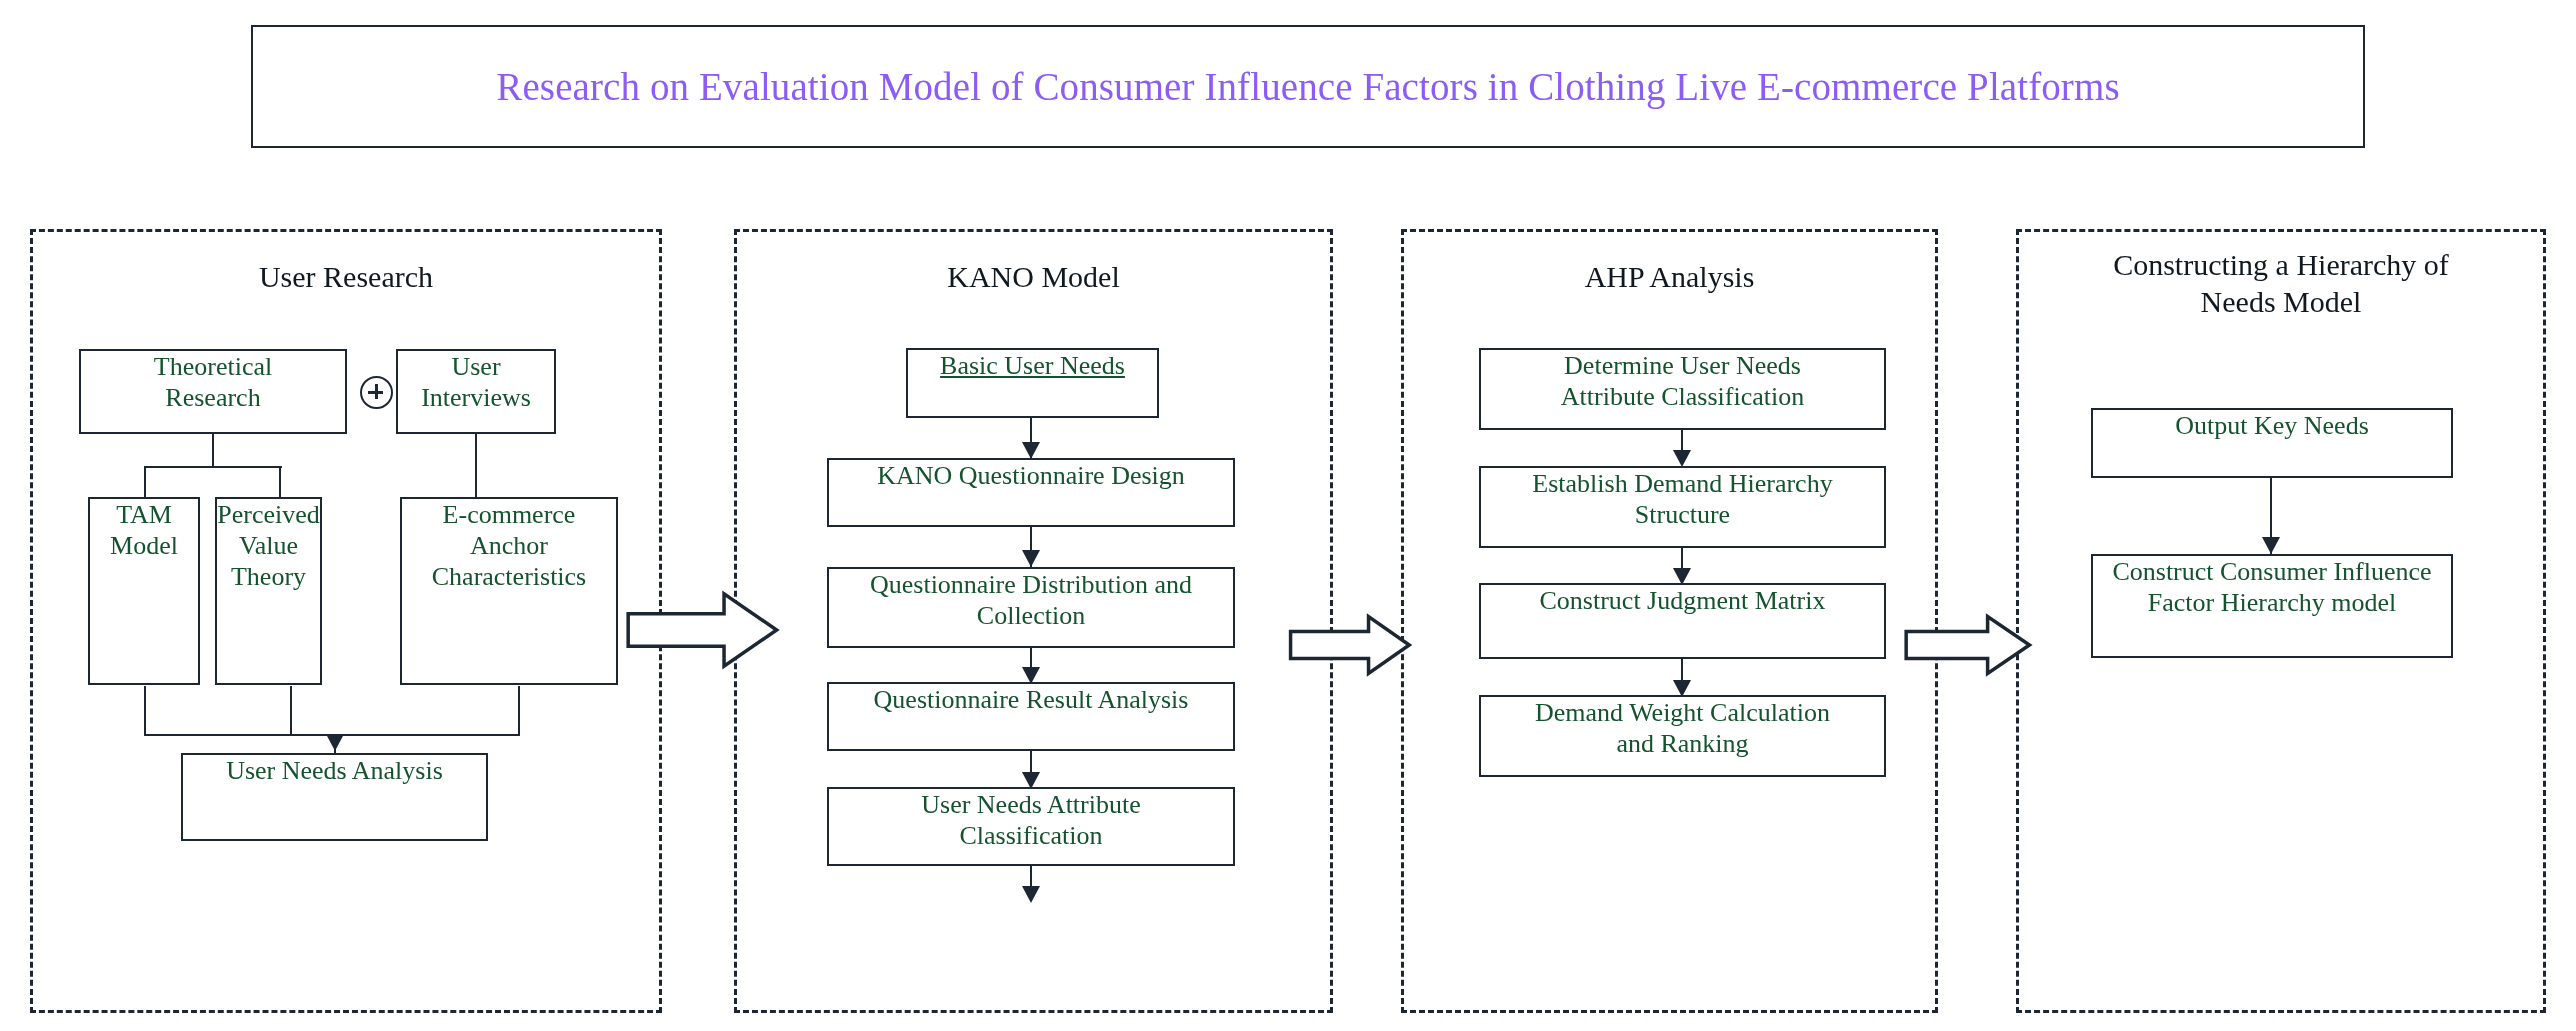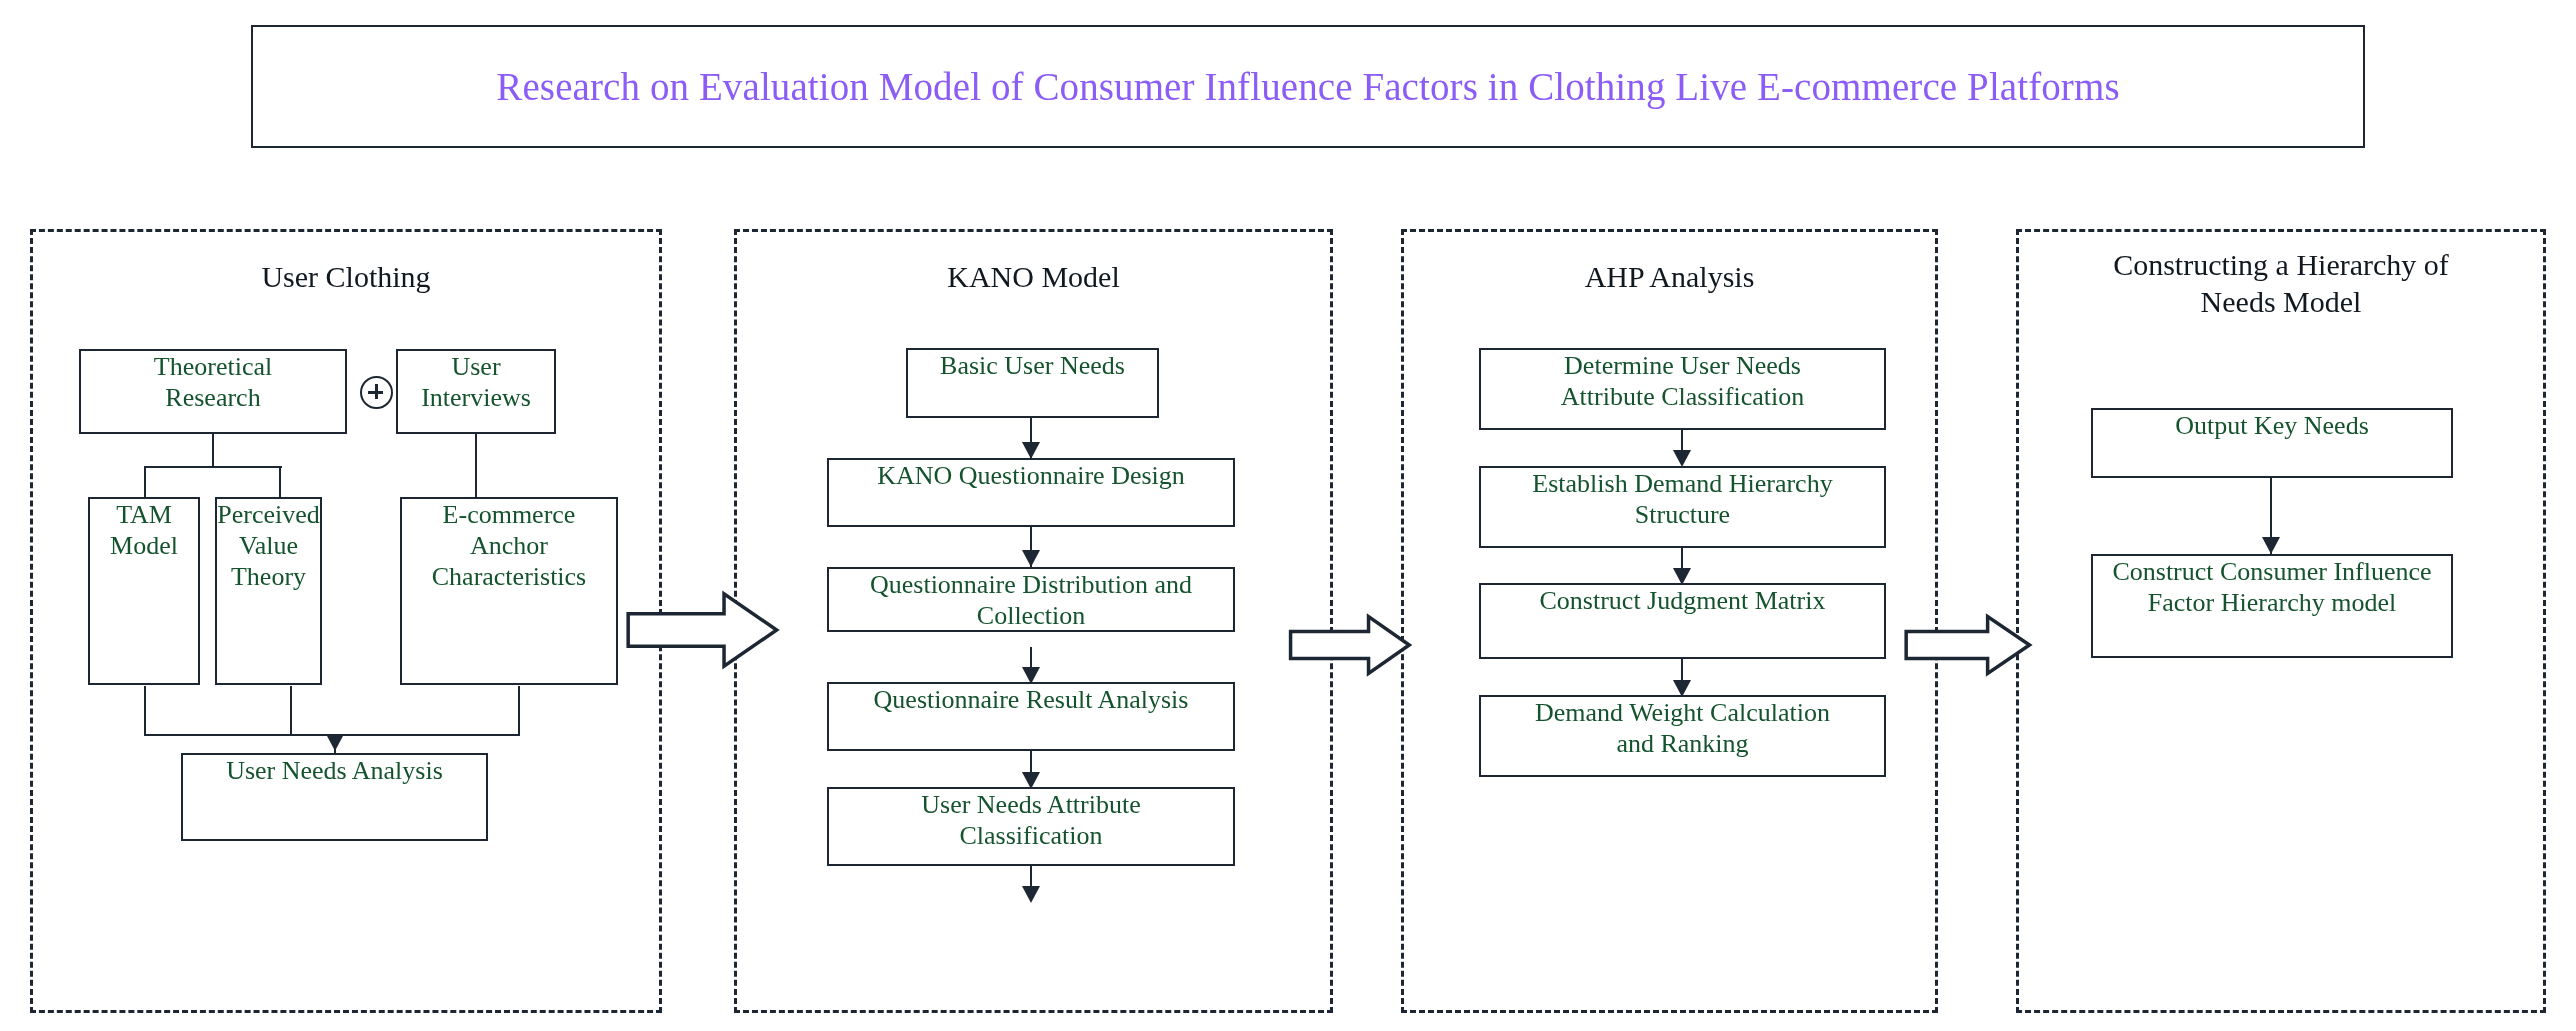--- a/index.html
+++ b/index.html
@@ -47,21 +47,21 @@
 </head>
 <body>
 
 <div class="stage">
 
   <div class="title-box">
     <div class="title-text">Research on Evaluation Model of Consumer Influence Factors in Clothing Live E-commerce Platforms</div>
   </div>
 
   <div class="panel" style="left:30px;width:632px;">
-    <div class="panel-title">User Clothing</div>
+    <div class="panel-title">User Research</div>
   </div>
 
   <div class="nbox" style="left:79px;top:349px;width:268px;height:85px;font-size:26px;">
     <span style="white-space:pre-line;">Theoretical
 Research</span>
   </div>
 
   <div class="plus-circle" style="left:360px;top:376px;"></div>
 
   <div class="nbox" style="left:396px;top:349px;width:160px;height:85px;font-size:26px;">
@@ -102,32 +102,32 @@
 
   <div class="nbox" style="left:181px;top:753px;width:307px;height:88px;font-size:26px;">
     <span style="white-space:pre-line;">User Needs Analysis</span>
   </div>
 
   <div class="panel" style="left:734px;width:599px;">
     <div class="panel-title">KANO Model</div>
   </div>
 
   <div class="nbox" style="left:906px;top:348px;width:253px;height:70px;font-size:26px;">
-    <span style="white-space:pre-line;">Basic User Needs</span>
+    <span style="white-space:pre-line;text-decoration:underline;">Basic User Needs</span>
   </div>
   <div class="vline" style="left:1030px;top:418px;height:40px;"></div>
   <div class="arrowhead" style="left:1022px;top:442px;"></div>
 
   <div class="nbox" style="left:827px;top:458px;width:408px;height:69px;font-size:26px;">
     <span style="white-space:pre-line;">KANO Questionnaire Design</span>
   </div>
   <div class="vline" style="left:1030px;top:527px;height:40px;"></div>
   <div class="arrowhead" style="left:1022px;top:550px;"></div>
 
-  <div class="nbox" style="left:827px;top:567px;width:408px;height:65px;font-size:26px;">
+  <div class="nbox" style="left:827px;top:567px;width:408px;height:81px;font-size:26px;">
     <span style="white-space:pre-line;">Questionnaire Distribution and
 Collection</span>
   </div>
   <div class="vline" style="left:1030px;top:647px;height:35px;"></div>
   <div class="arrowhead" style="left:1022px;top:667px;"></div>
 
   <div class="nbox" style="left:827px;top:682px;width:408px;height:69px;font-size:26px;">
     <span style="white-space:pre-line;">Questionnaire Result Analysis</span>
   </div>
   <div class="vline" style="left:1030px;top:751px;height:36px;"></div>

